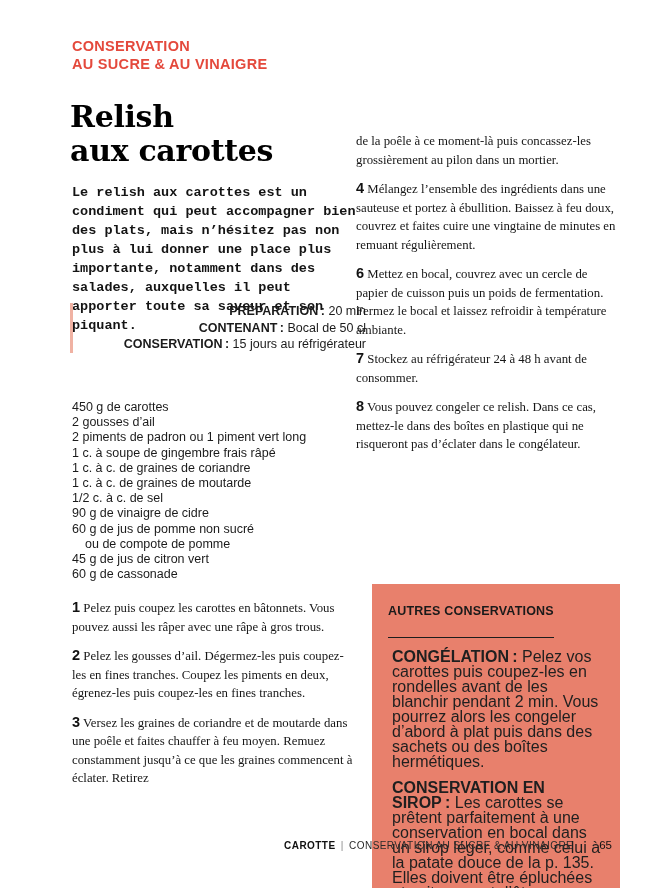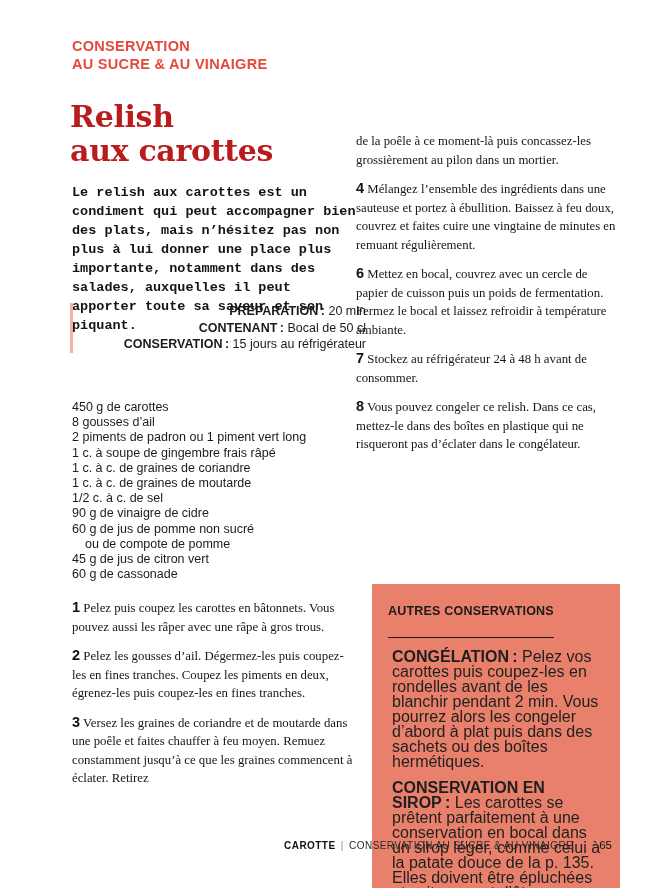--- a/index.html
+++ b/index.html
@@ -12,21 +12,21 @@
   .kicker {
     position:absolute; left:72px; top:37px;
     font-size:14.5px; font-weight:bold; line-height:18px;
     color:#e4493c; letter-spacing:0.3px;
   }
 
   
   .title {
     position:absolute; left:70px; top:100px;
     font-family:"DejaVu Serif", serif; font-weight:700;
-    font-size:30px; line-height:34px; color:#b91c1c; letter-spacing:-0.3px;
+    font-size:30px; line-height:34px; color:#000000; letter-spacing:-0.3px;
   }
 
   
   .intro {
     position:absolute; left:72px; top:183px; width:284px;
     font-family:Liberation Mono, monospace; font-weight:700;
     font-size:13.5px; line-height:19px; color:#141414;
   }
 
   
@@ -107,21 +107,21 @@
   <p class="intro" style="margin:0;">Le relish aux carottes est un condiment qui peut accompagner bien des plats, mais n’hésitez pas non plus à lui donner une place plus importante, notamment dans des salades, auxquelles il peut apporter toute sa saveur et son piquant.</p>
 
   <div class="info-box">
     <div><span class="label">PRÉPARATION :</span> <span>20 min</span></div>
     <div><span class="label">CONTENANT :</span> <span>Bocal de 50 cl</span></div>
     <div><span class="label">CONSERVATION :</span> <span>15 jours au réfrigérateur</span></div>
   </div>
 
   <ul class="ingredients">
     <li>450 g de carottes</li>
-    <li>8 gousses d’ail</li>
+    <li>2 gousses d’ail</li>
     <li>2 piments de padron ou 1 piment vert long</li>
     <li>1 c. à soupe de gingembre frais râpé</li>
     <li>1 c. à c. de graines de coriandre</li>
     <li>1 c. à c. de graines de moutarde</li>
     <li>1/2 c. à c. de sel</li>
     <li>90 g de vinaigre de cidre</li>
     <li>60 g de jus de pomme non sucré</li>
     <li class="indent">ou de compote de pomme</li>
     <li>45 g de jus de citron vert</li>
     <li>60 g de cassonade</li>

